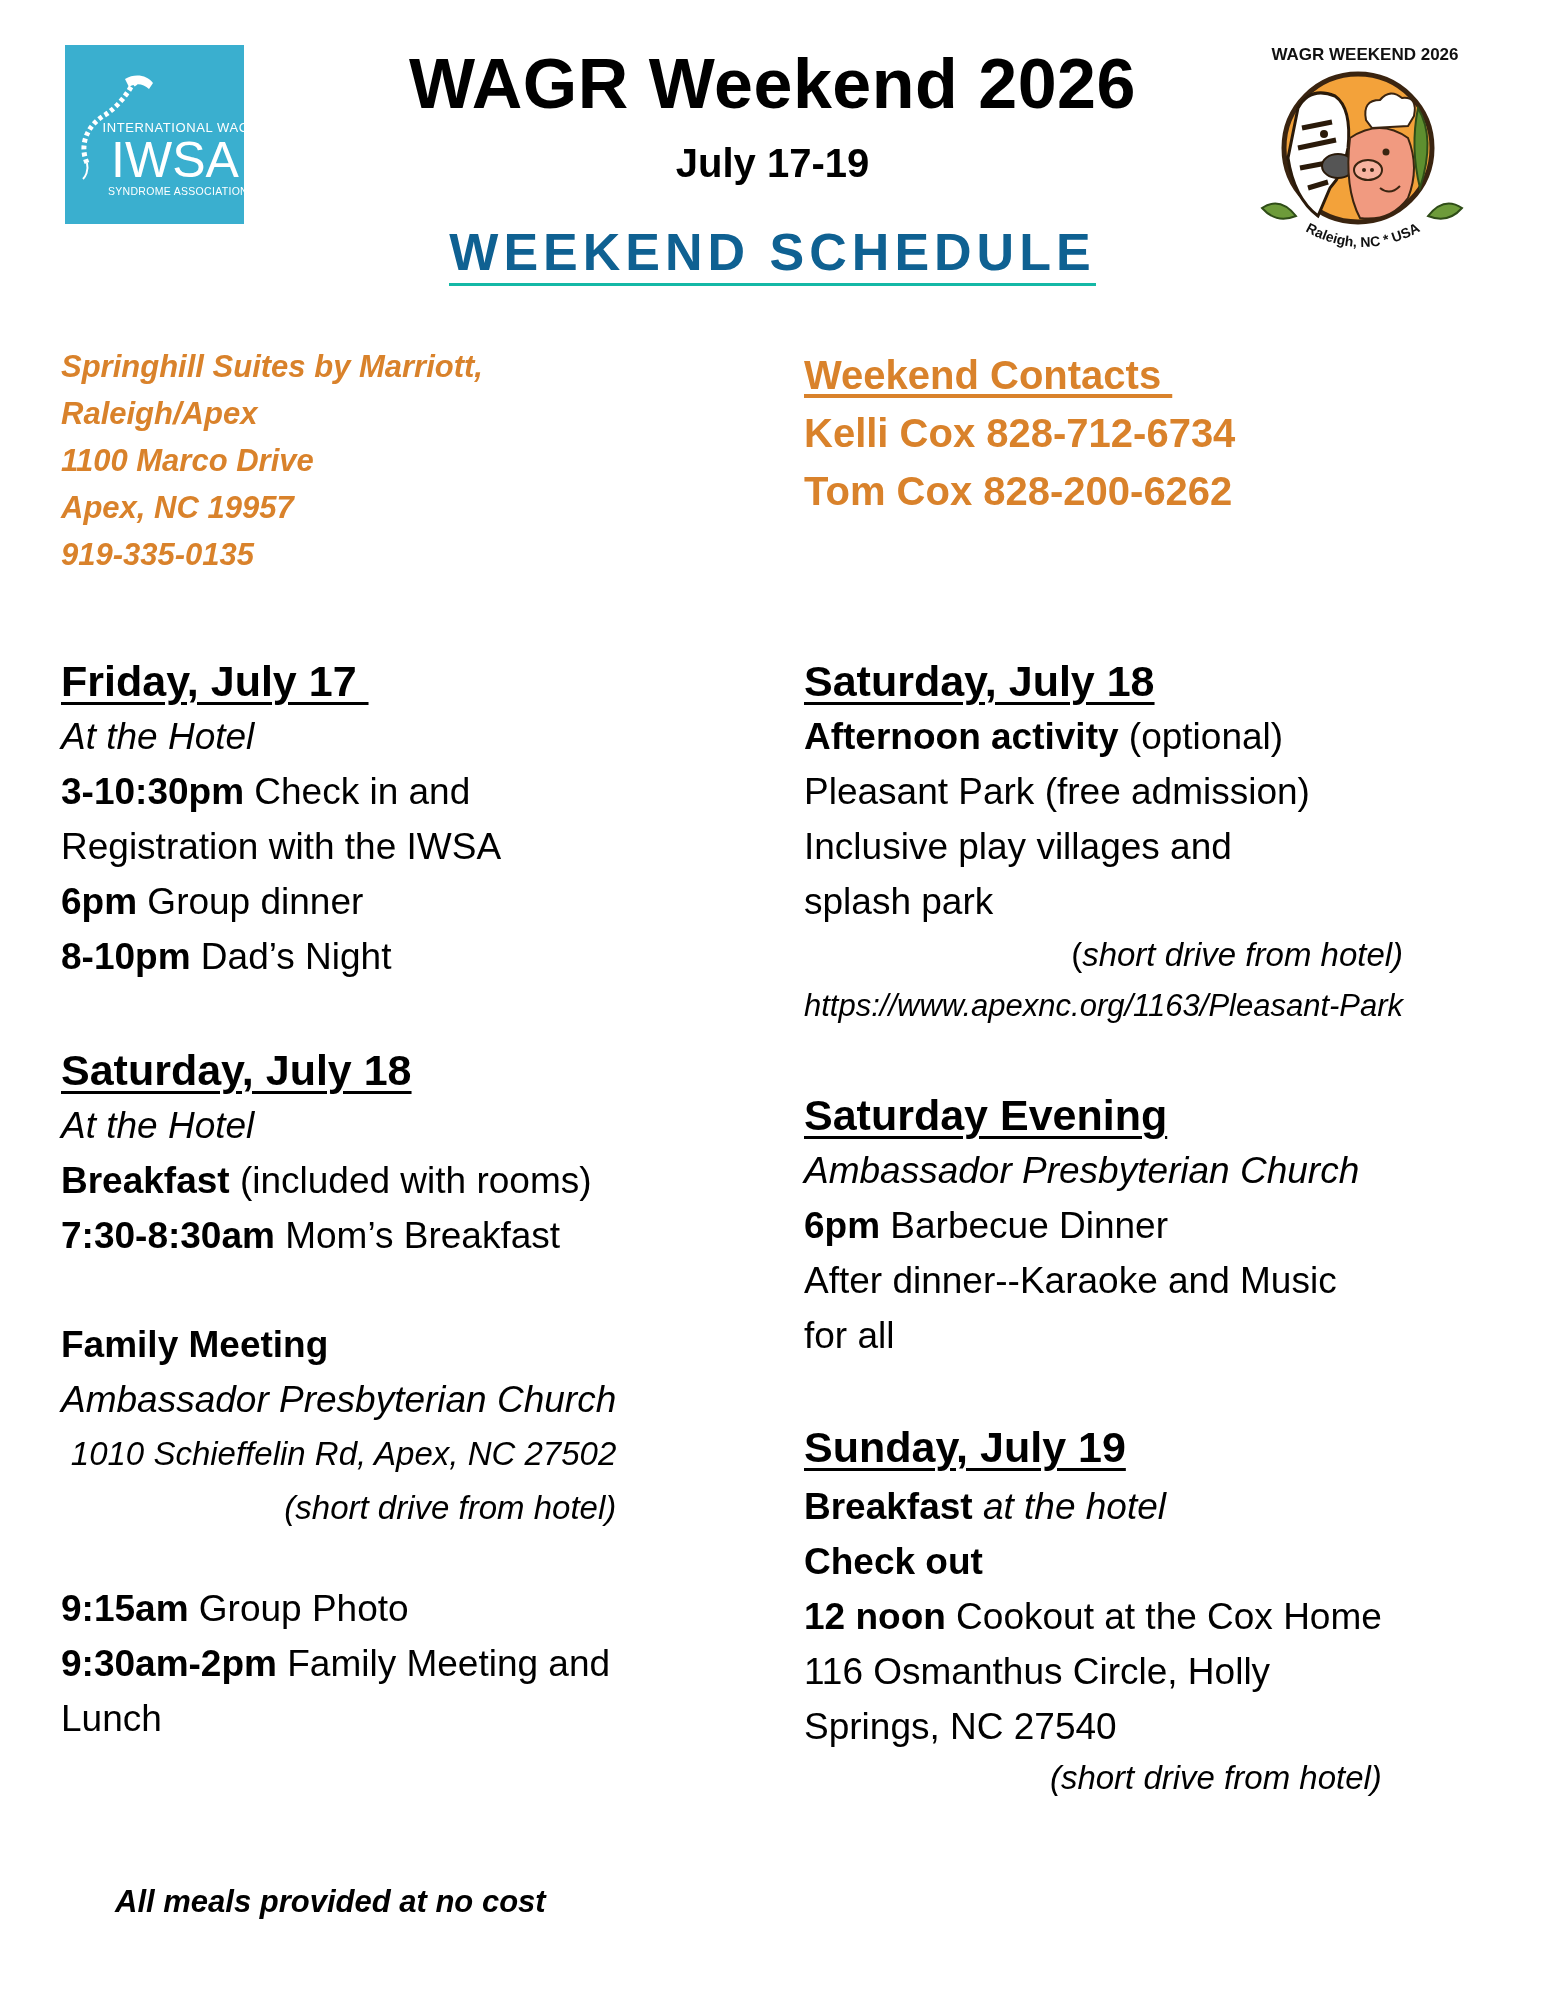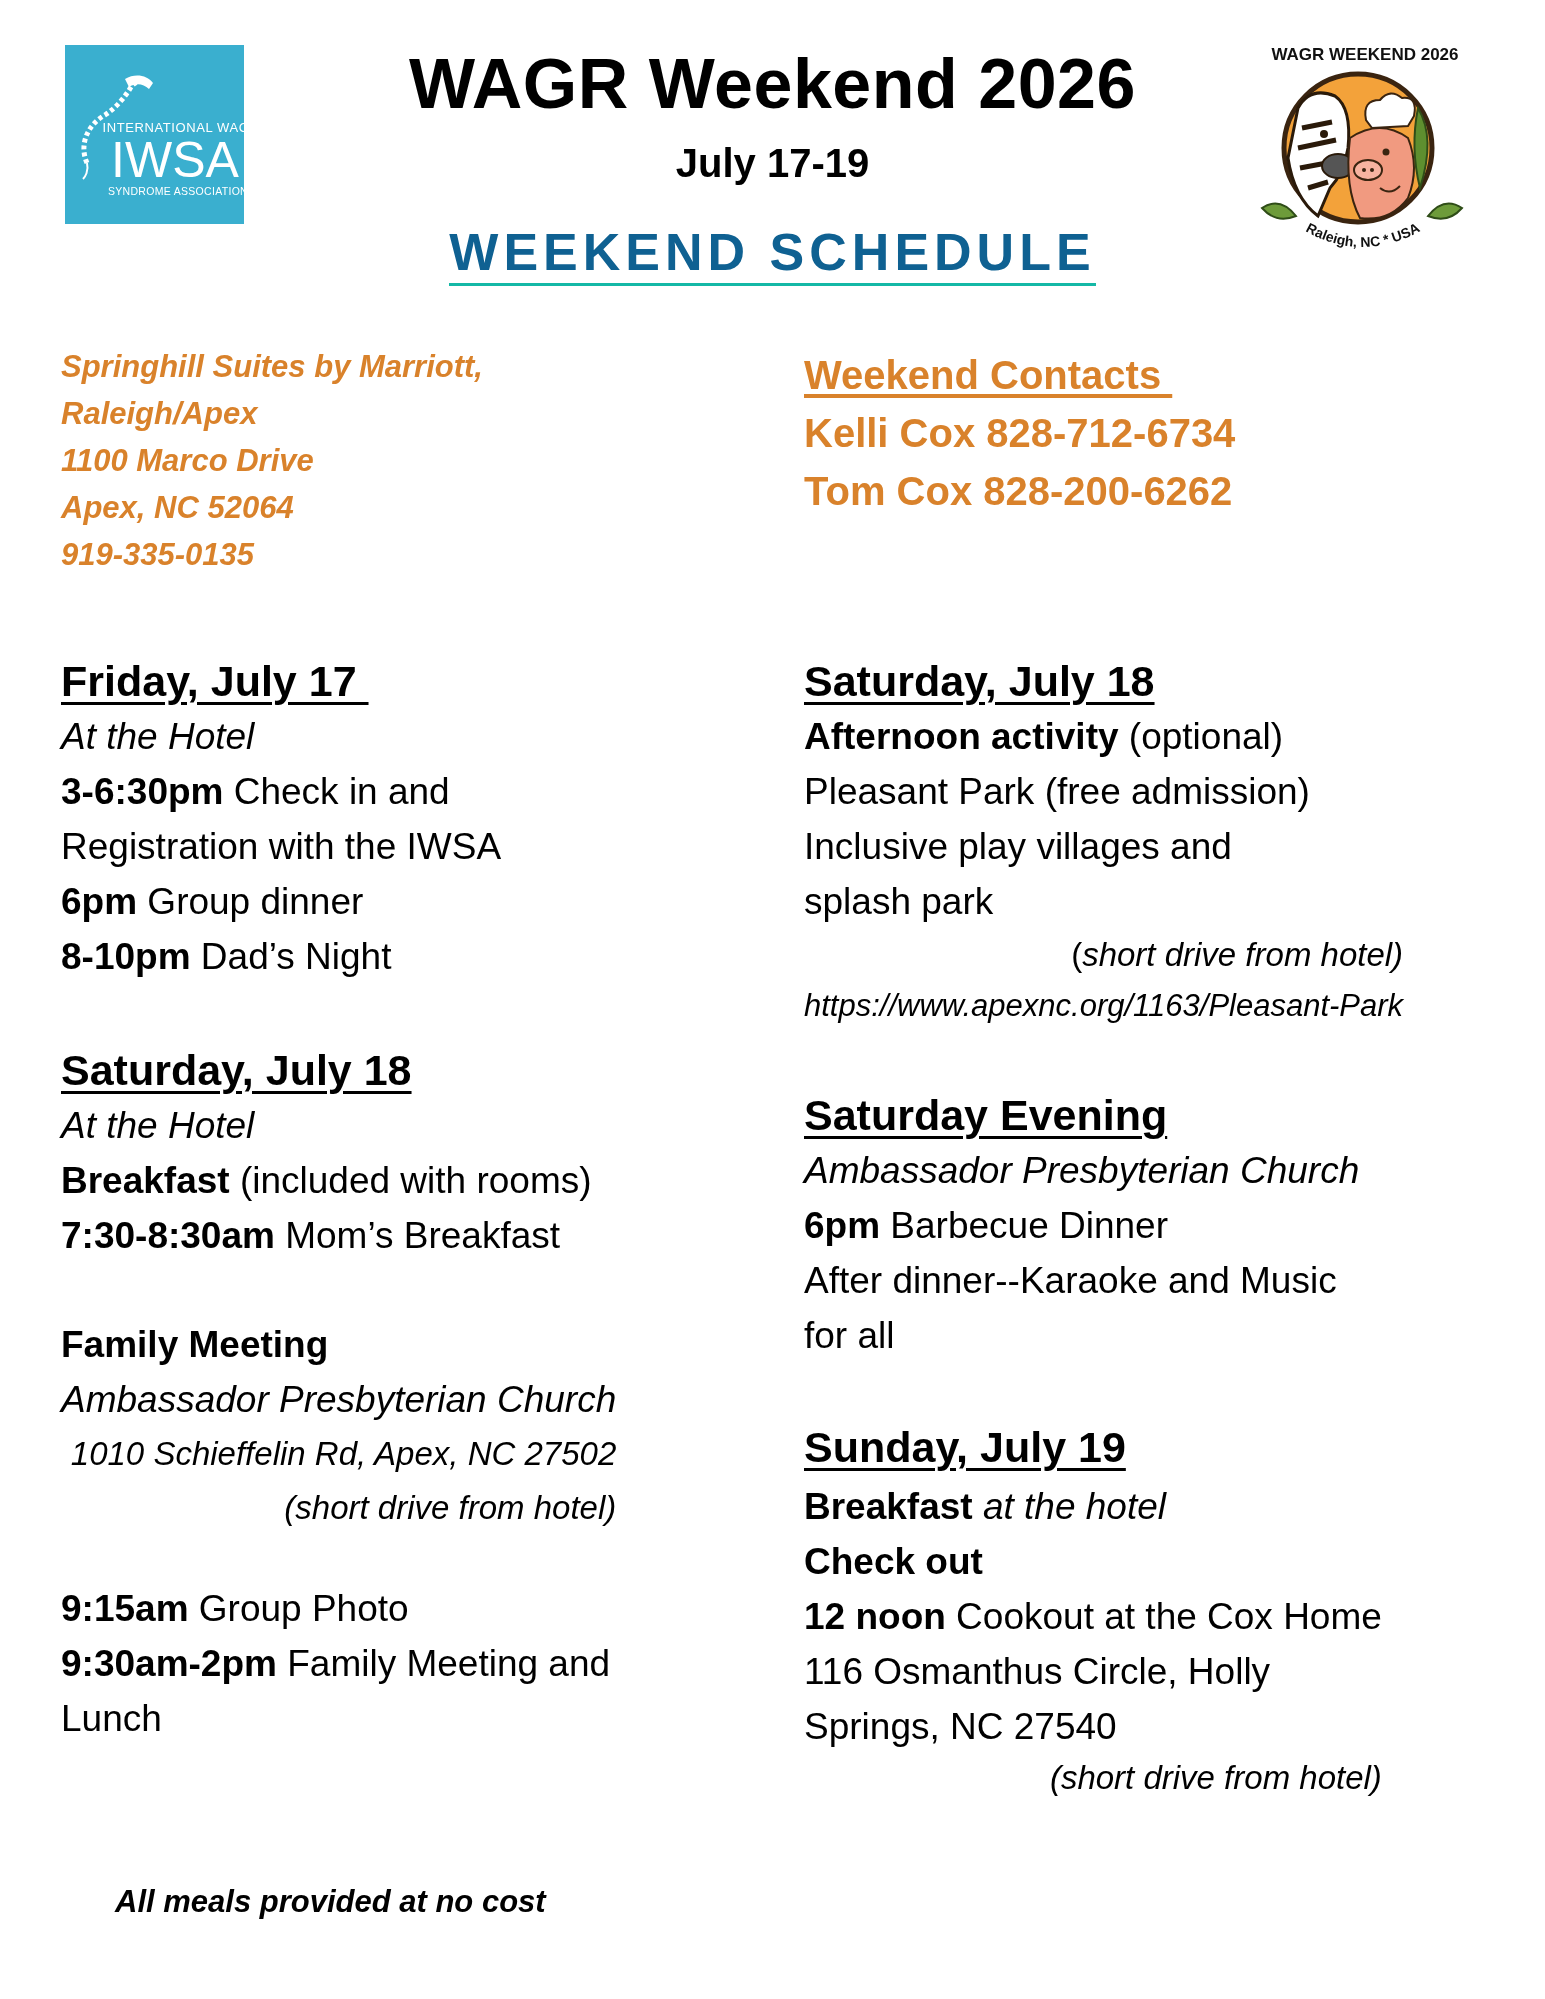--- a/index.html
+++ b/index.html
@@ -74,34 +74,34 @@
     <text font-family="Liberation Sans, sans-serif" font-weight="bold" font-size="14" fill="#111">
       <textPath href="#arc" startOffset="50%" text-anchor="middle">Raleigh, NC * USA</textPath>
     </text>
   </svg>
 </div>
 
 <div class="abs hotel orange">
   <div>Springhill Suites by Marriott,</div>
   <div>Raleigh/Apex</div>
   <div>1100 Marco Drive</div>
-  <div>Apex, NC 52064</div>
+  <div>Apex, NC 19957</div>
   <div>919-335-0135</div>
 </div>
 
 <div class="abs contacts orange">
   <div><span class="ul">Weekend Contacts </span></div>
   <div>Kelli Cox 828-712-6734</div>
   <div>Tom Cox 828-200-6262</div>
 </div>
 
 <div class="abs col" style="left:61px; top:654px;">
   <div class="h">Friday, July 17 </div>
   <div class="line i">At the Hotel</div>
-  <div class="line"><span class="b">3-6:30pm</span><span> Check in and</span></div>
+  <div class="line"><span class="b">3-10:30pm</span><span> Check in and</span></div>
   <div class="line"><span>Registration with the IWSA</span></div>
   <div class="line"><span class="b">6pm</span><span> Group dinner</span></div>
   <div class="line"><span class="b">8-10pm</span><span> Dad’s Night</span></div>
 </div>
 
 <div class="abs col" style="left:61px; top:1043px;">
   <div class="h">Saturday, July 18</div>
   <div class="line i">At the Hotel</div>
   <div class="line"><span class="b">Breakfast</span><span> (included with rooms)</span></div>
   <div class="line"><span class="b">7:30-8:30am</span><span> Mom’s Breakfast</span></div>

